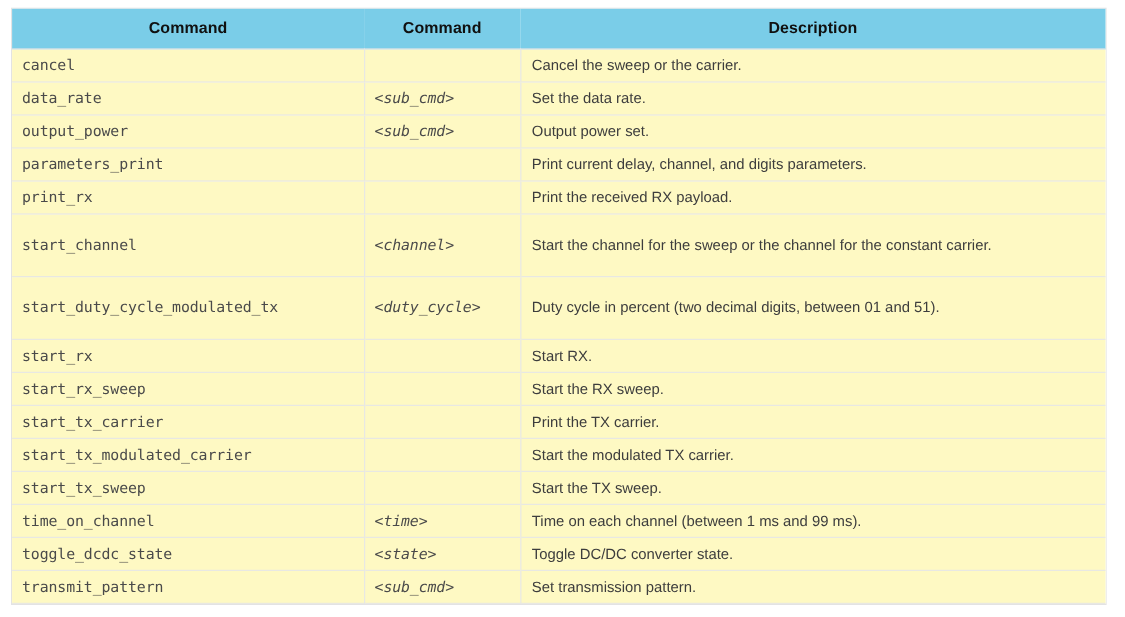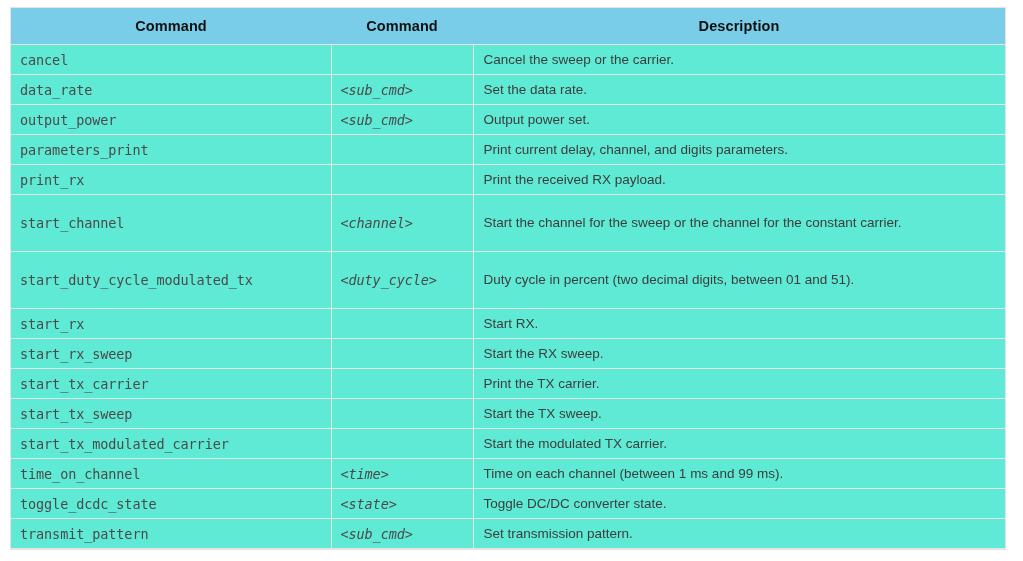--- a/index.html
+++ b/index.html
@@ -47,21 +47,21 @@
     border: none;
     letter-spacing: 0.1px;
   }
 
   tbody td {
     border-top: 1px solid #e6e6e6;
     border-right: 1px solid #e6e6e6;
     padding: 0 7px;
     height: 29px;
     vertical-align: middle;
-    background: #5eead4;
+    background: #fef9c3;
   }
   tbody tr td:last-child { border-right: none; }
   tbody tr:last-child td { border-bottom: 1px solid #e6e6e6; }
 
   td.cmd, td.arg {
     font-family: "DejaVu Sans Mono", "Liberation Mono", monospace;
     font-size: 13.5px;
     color: #4a4a4a;
     white-space: nowrap;
     letter-spacing: -0.1px;
@@ -143,28 +143,28 @@
           <td class="cmd">start_rx_sweep</td>
           <td class="arg"></td>
           <td class="desc">Start the RX sweep.</td>
         </tr>
         <tr>
           <td class="cmd">start_tx_carrier</td>
           <td class="arg"></td>
           <td class="desc">Print the TX carrier.</td>
         </tr>
         <tr>
+          <td class="cmd">start_tx_modulated_carrier</td>
+          <td class="arg"></td>
+          <td class="desc">Start the modulated TX carrier.</td>
+        </tr>
+        <tr>
           <td class="cmd">start_tx_sweep</td>
           <td class="arg"></td>
           <td class="desc">Start the TX sweep.</td>
-        </tr>
-        <tr>
-          <td class="cmd">start_tx_modulated_carrier</td>
-          <td class="arg"></td>
-          <td class="desc">Start the modulated TX carrier.</td>
         </tr>
         <tr>
           <td class="cmd">time_on_channel</td>
           <td class="arg">&lt;time&gt;</td>
           <td class="desc">Time on each channel (between 1 ms and 99 ms).</td>
         </tr>
         <tr>
           <td class="cmd">toggle_dcdc_state</td>
           <td class="arg">&lt;state&gt;</td>
           <td class="desc">Toggle DC/DC converter state.</td>

